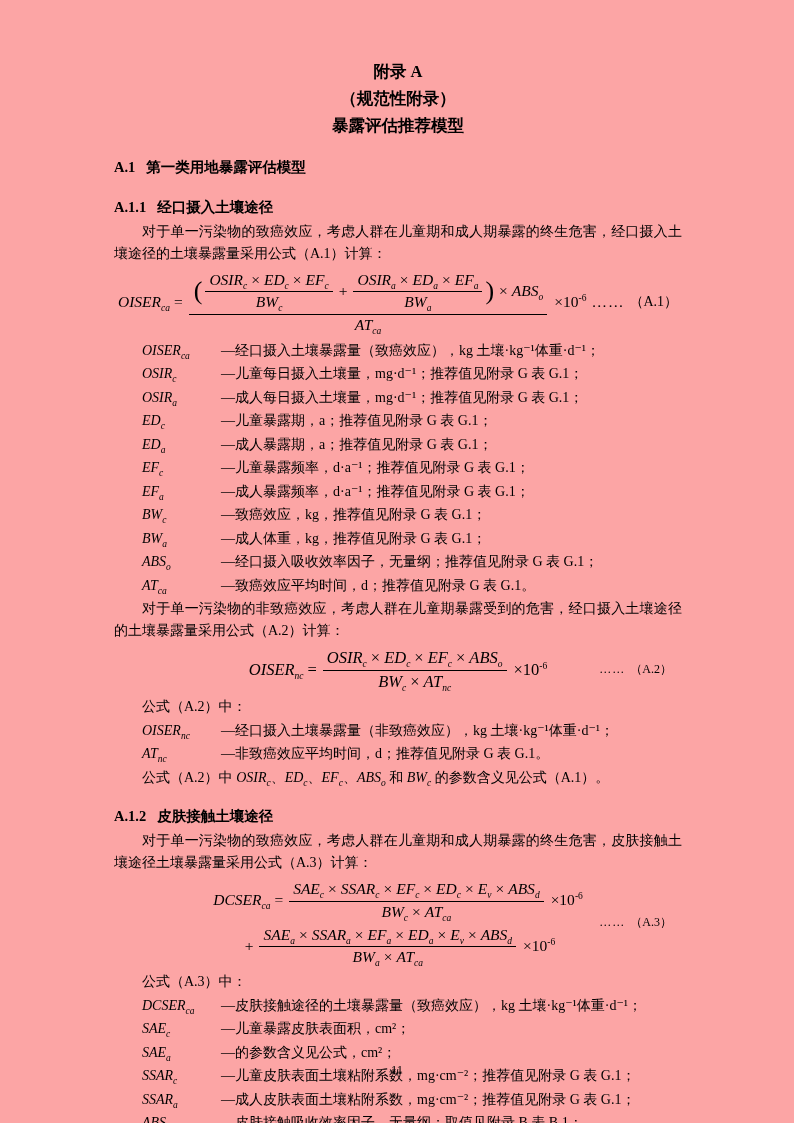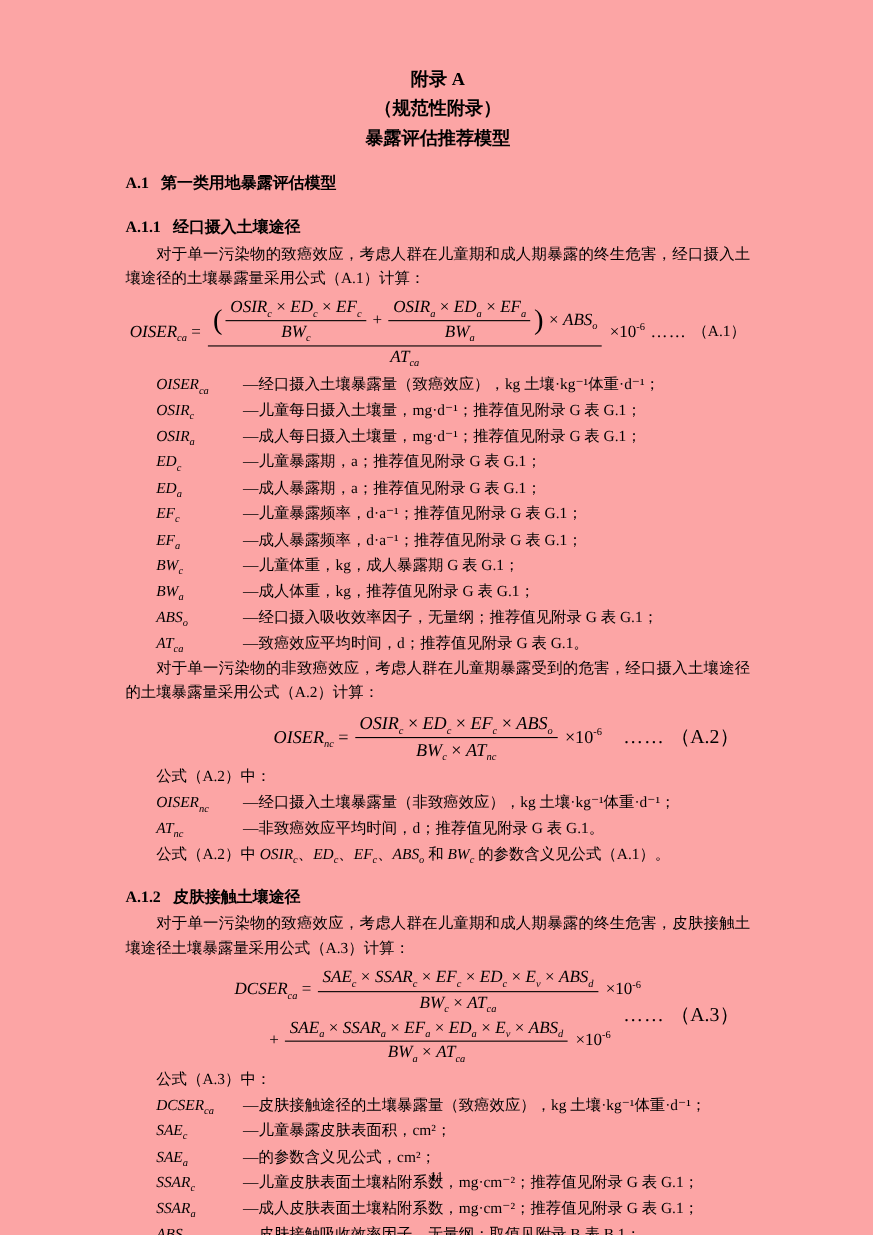--- a/index.html
+++ b/index.html
@@ -31,21 +31,21 @@
   .frac{display:inline-flex;flex-direction:column;align-items:center;margin:0 2px;}
   .fnum{display:inline-flex;align-items:center;justify-content:center;border-bottom:1px solid #000;padding:0 4px 2px;}
   .fden{display:inline-flex;align-items:center;justify-content:center;padding-top:1px;}
   .vt{white-space:nowrap;}
   .vt i{font-style:italic;}
   .op{margin:0 4px;}
   .bigp{font-size:26px;line-height:1;margin:0 1px;font-weight:400;}
   .pow{margin-left:5px;}
   .dots{margin:0 5px;letter-spacing:1px;}
   .flabel{font-size:14px;}
-  .flabel-abs{position:absolute;right:10px;top:50%;transform:translateY(-50%);font-size:18px;}
+  .flabel-abs{position:absolute;right:10px;top:50%;transform:translateY(-50%);font-size:12px;}
   .f3lines{display:inline-flex;flex-direction:column;align-items:center;row-gap:5px;}
   .iv{font-style:italic;}
   .iv i{font-style:italic;}
   .footer{position:absolute;bottom:42px;left:0;right:0;text-align:center;font-size:12.5px;}
 </style>
 </head>
 <body>
 
 <div class="page">
 
@@ -136,21 +136,21 @@
     <div class="def-row">
         <span class="def-var"><i>EF</i><sub>c</sub></span>
         <span class="def-desc">—儿童暴露频率，d·a⁻¹；推荐值见附录 G 表 G.1；</span>
       </div>
     <div class="def-row">
         <span class="def-var"><i>EF</i><sub>a</sub></span>
         <span class="def-desc">—成人暴露频率，d·a⁻¹；推荐值见附录 G 表 G.1；</span>
       </div>
     <div class="def-row">
         <span class="def-var"><i>BW</i><sub>c</sub></span>
-        <span class="def-desc">—儿童体重，kg，成人暴露期 G 表 G.1；</span>
+        <span class="def-desc">—致癌效应，kg，推荐值见附录 G 表 G.1；</span>
       </div>
     <div class="def-row">
         <span class="def-var"><i>BW</i><sub>a</sub></span>
         <span class="def-desc">—成人体重，kg，推荐值见附录 G 表 G.1；</span>
       </div>
     <div class="def-row">
         <span class="def-var"><i>ABS</i><sub>o</sub></span>
         <span class="def-desc">—经口摄入吸收效率因子，无量纲；推荐值见附录 G 表 G.1；</span>
       </div>
     <div class="def-row">

